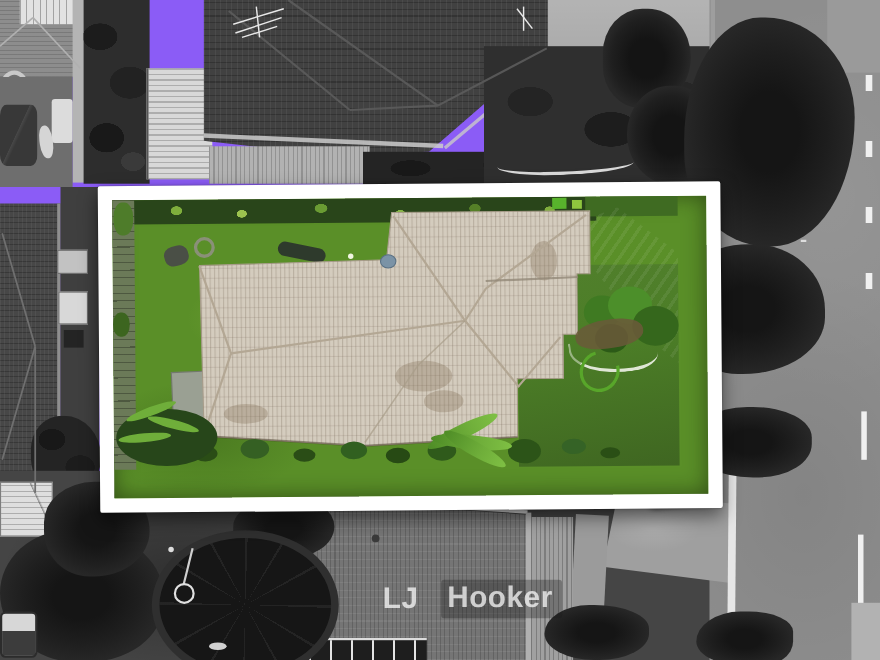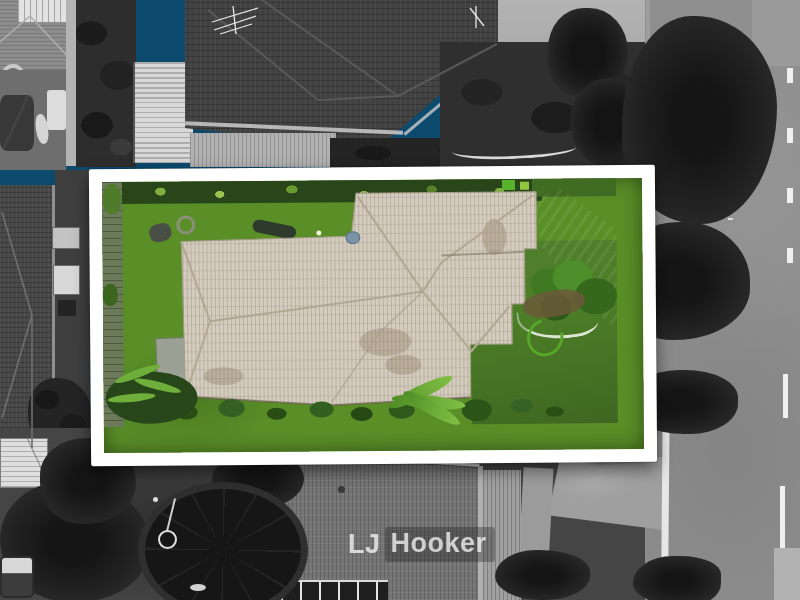--- a/index.html
+++ b/index.html
@@ -1,17 +1,17 @@
 <!DOCTYPE html>
 <html style="--frame_white: #ffffff; --lawn_green: #63a52e; --front_lawn_green: #4c7e27; --roof_beige: #d4ccbe; --roof_line: #b3a794; --shrub_green: #3f7a22; --palm_green: #6fae3a; --hose_green: #58a62a; --dish_blue: #7b93a6; --driveway_gray: #9a9c92; --road_gray: #8e8e8e; --kerb_white: #e6e6e6; --marking_white: #f0f0f0; --foliage_dark: #1c1c1c; --dark_roof_gray: #414141; --bottom_roof_gray: #757575;"><head>
 <meta charset="utf-8">
 <style>
   html,body{margin:0;padding:0;background:#111;}
   #stage{position:relative;width:800px;height:600px;overflow:hidden;
-    background:#0c4a6e;font-family:"Liberation Sans",sans-serif;}
+    background:#8b5cf6;font-family:"Liberation Sans",sans-serif;}
   .abs{position:absolute;}
   
   .nb-roof-topleft{left:0;top:0;width:74px;height:70px;background:#8d8d8d;
     background-image:repeating-linear-gradient(0deg,rgba(0,0,0,.14) 0 1px,transparent 1px 4px);}
   .pool-ring{left:0;top:64px;width:18px;height:22px;border:4px solid #c9c9c9;border-radius:50%;background:#707070;}
   .pergola-grid{left:18px;top:0;width:52px;height:22px;background:#e2e2e2;
     background-image:repeating-linear-gradient(90deg,rgba(0,0,0,.28) 0 1px,transparent 1px 6px);}
   .wall-strip{left:66px;top:0;width:12px;height:166px;background:#b4b4b4;border-right:2px solid #4a4a4a;}
   .patio-area{left:0;top:70px;width:66px;height:100px;background:#6e6e6e;}
   .tarp{left:0;top:95px;width:34px;height:56px;background:#383838;border-radius:18%;
@@ -172,21 +172,21 @@
   .sprinkler-dot{left:214px;top:50px;width:5px;height:5px;background:#f0f5e2;border-radius:50%;}
   .white-dot-2{left:414px;top:13px;width:6px;height:5px;background:#e8f0d8;border-radius:50%;}
   .blue-disc{left:243px;top:51px;width:13px;height:11px;background:var(--dish_blue,#7b93a6);
     border:1px solid #5a7184;border-radius:50%;}
   .green-box-1{left:400px;top:1px;width:13px;height:10px;background:#58b32c;}
   .green-box-2{left:418px;top:3px;width:9px;height:8px;background:#8ec63e;}
   .roof-svg{position:absolute;left:0;top:0;}
   
   .watermark{left:348px;top:526px;height:36px;display:flex;align-items:center;
     font-size:27px;font-weight:bold;letter-spacing:.5px;color:rgba(255,255,255,.72);}
-  .watermark .boxed{background:rgba(25,25,25,.32);border-radius:3px;padding:1px 8px 3px 6px;margin-left:4px;}
+  .watermark .boxed{background:rgba(25,25,25,.32);border-radius:3px;padding:1px 8px 3px 6px;margin-left:20px;}
   .scene-svg{position:absolute;left:0;top:0;pointer-events:none;}
 </style>
 </head>
 <body>
 
 <div id="stage">
 
   <div class="abs nb-roof-topleft"></div>
   <div class="abs pool-ring"></div>
   <div class="abs pergola-grid"></div>

